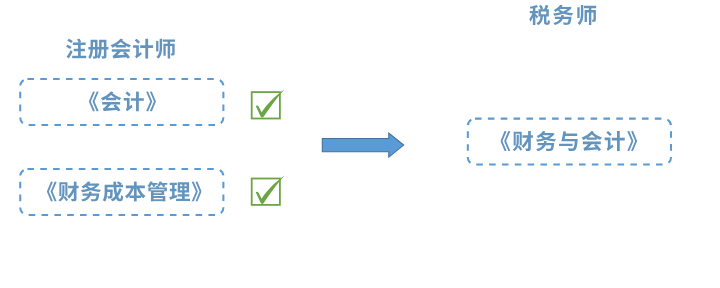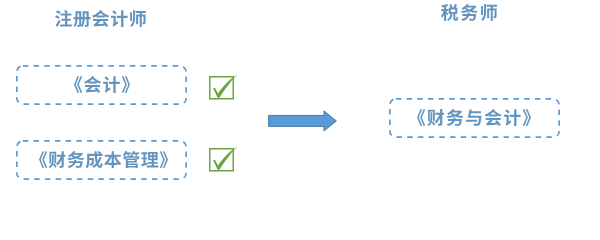--- a/index.html
+++ b/index.html
@@ -7,21 +7,21 @@
        font-family:"DejaVu Sans","Liberation Sans",sans-serif;}
   .stage{position:relative;width:600px;height:191px;}
 
   
   .txt{position:absolute;}
   .txt svg{position:absolute;left:0;top:0;display:block;}
   .txt .lbl{position:absolute;left:0;top:0;width:100%;height:100%;
             display:block;color:transparent;font-size:18px;font-weight:700;
             line-height:17px;white-space:nowrap;overflow:hidden;}
 
-  #title-cpa{left:55px;top:10px;width:91px;height:17.2px;}
+  #title-cpa{left:55px;top:32px;width:91px;height:17.2px;}
   #title-tax{left:441px;top:4px;width:56px;height:17px;}
   #lbl-acc{left:74px;top:75.5px;width:56px;height:17.1px;}
   #lbl-fcm{left:39px;top:150.5px;width:129px;height:17.3px;}
   #lbl-fa{left:417px;top:108.5px;width:114px;height:17.1px;}
 
   
   .box{position:absolute;}
   .box svg{position:absolute;left:0;top:0;overflow:visible;display:block;}
   #box-acc{left:16px;top:65px;width:171px;height:40px;}
   #box-fcm{left:16px;top:140px;width:171px;height:40px;}

